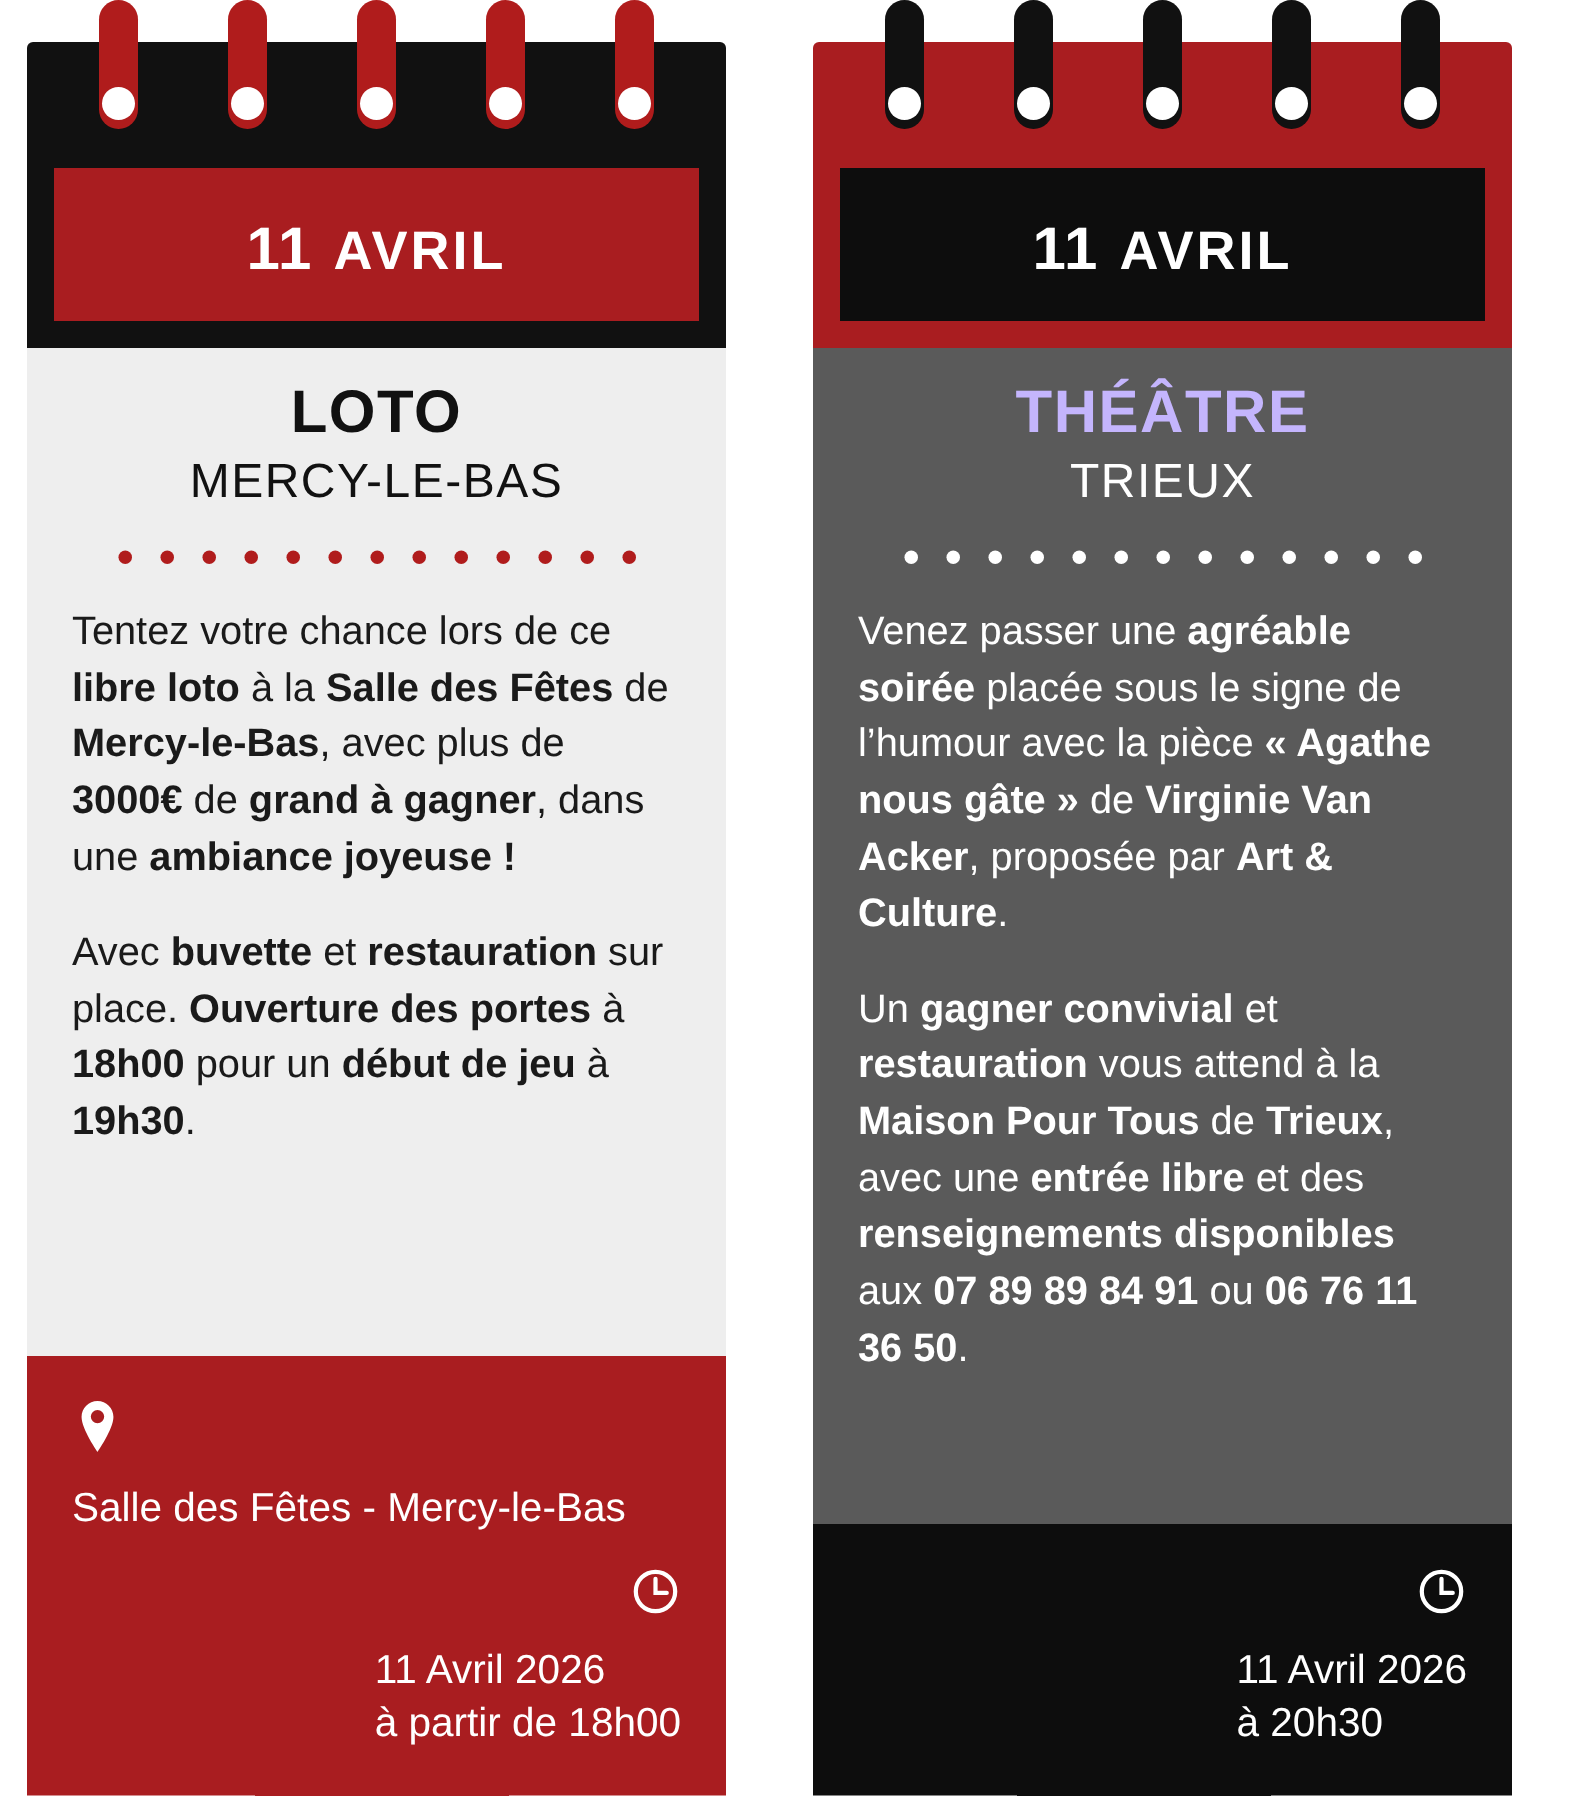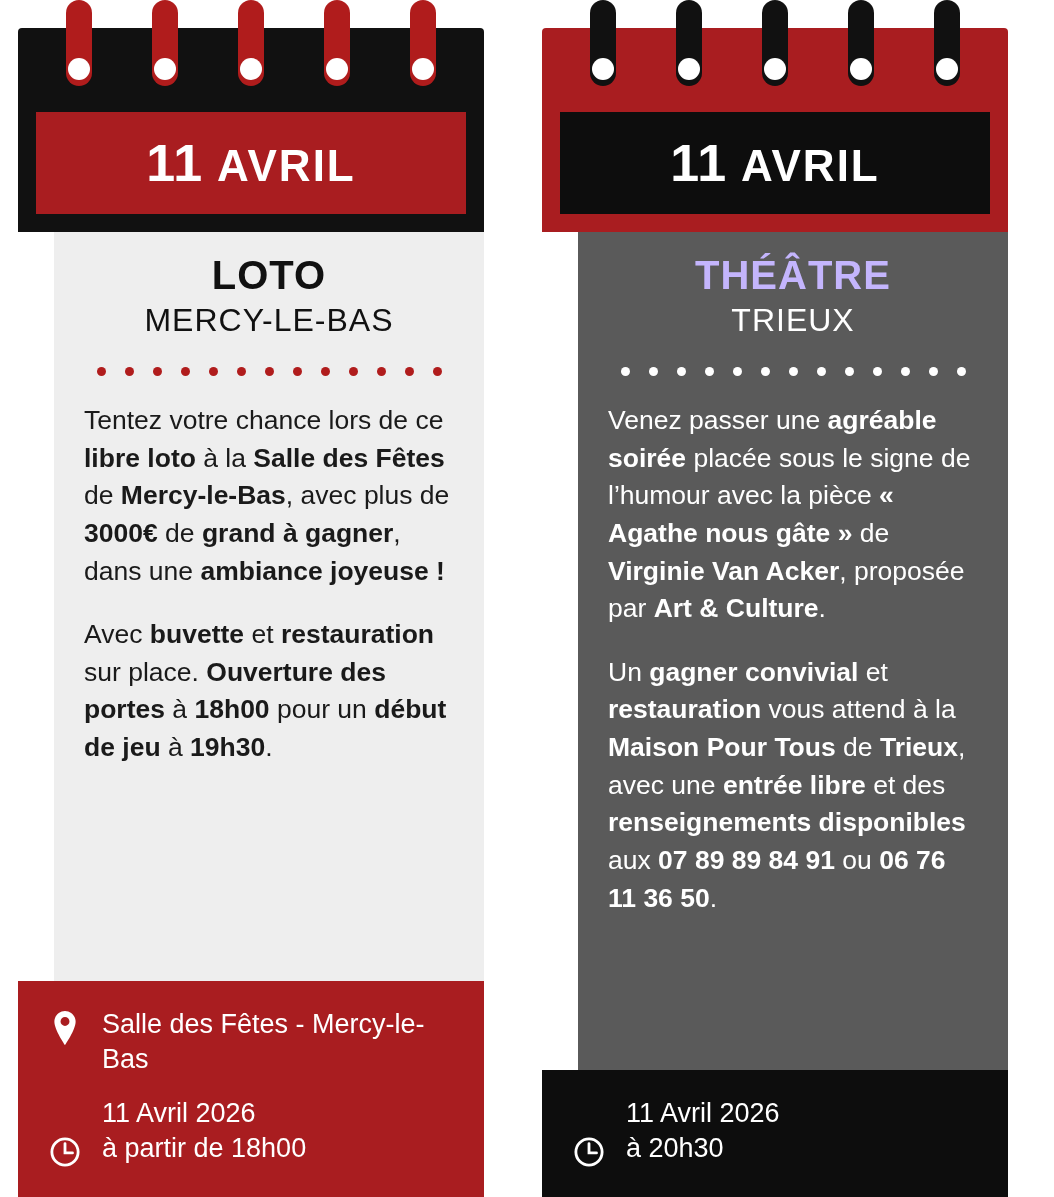--- a/index.html
+++ b/index.html
@@ -82,29 +82,28 @@
     justify-content: center;
     z-index: 3;
   }
   .date-text {
     font-size: 46px;
     font-weight: bold;
     letter-spacing: 1px;
     color: #ffffff;
     line-height: 1;
   }
-  .date-text .day { font-size: 52px; }
-  .date-text .month { font-size: 44px; letter-spacing: 2px; margin-top: 20px; }
+  .date-text .day { font-size: 40px; }
+  .date-text .month { font-size: 36px; letter-spacing: 2px; margin-top: 20px; }
 
   
   .body {
     flex: 1;
     padding: 22px 30px 10px 30px;
     position: relative;
-    margin-left: 36px;
   }
   .title {
     text-align: center;
     font-size: 40px;
     font-weight: bold;
     letter-spacing: 1px;
     line-height: 1.05;
   }
   .subtitle {
     text-align: center;
@@ -135,20 +134,21 @@
   
   .footer {
     flex: none;
     padding: 26px 30px 30px 30px;
   }
   .foot-row {
     display: flex;
     align-items: flex-start;
     gap: 20px;
     margin-bottom: 18px;
+    flex-direction: column;
   }
   .foot-row:last-child { margin-bottom: 0; align-items: flex-end; }
   .foot-icon {
     flex: none;
     width: 34px;
     display: flex;
     justify-content: center;
     padding-top: 4px;
   }
   .foot-text {

